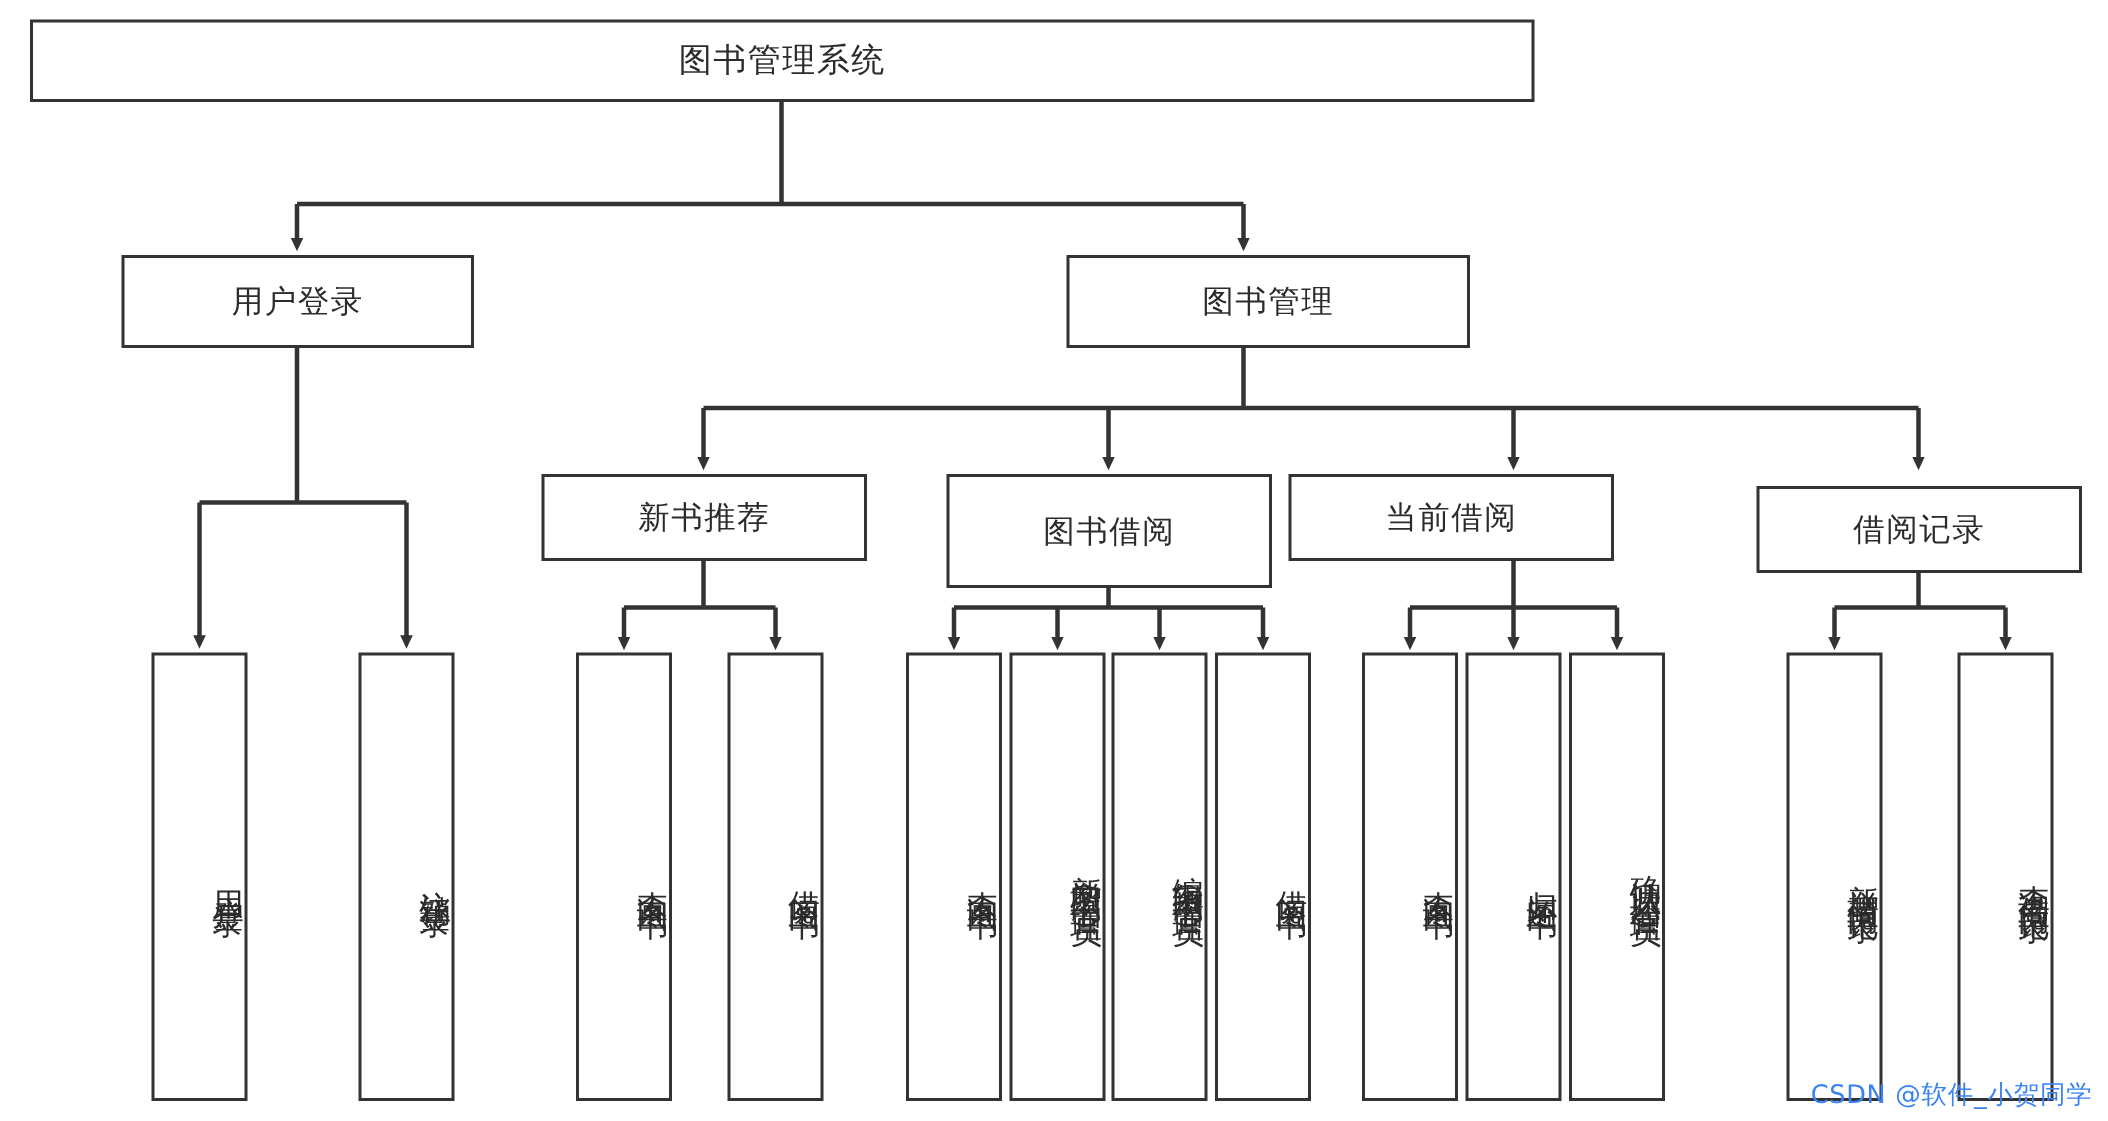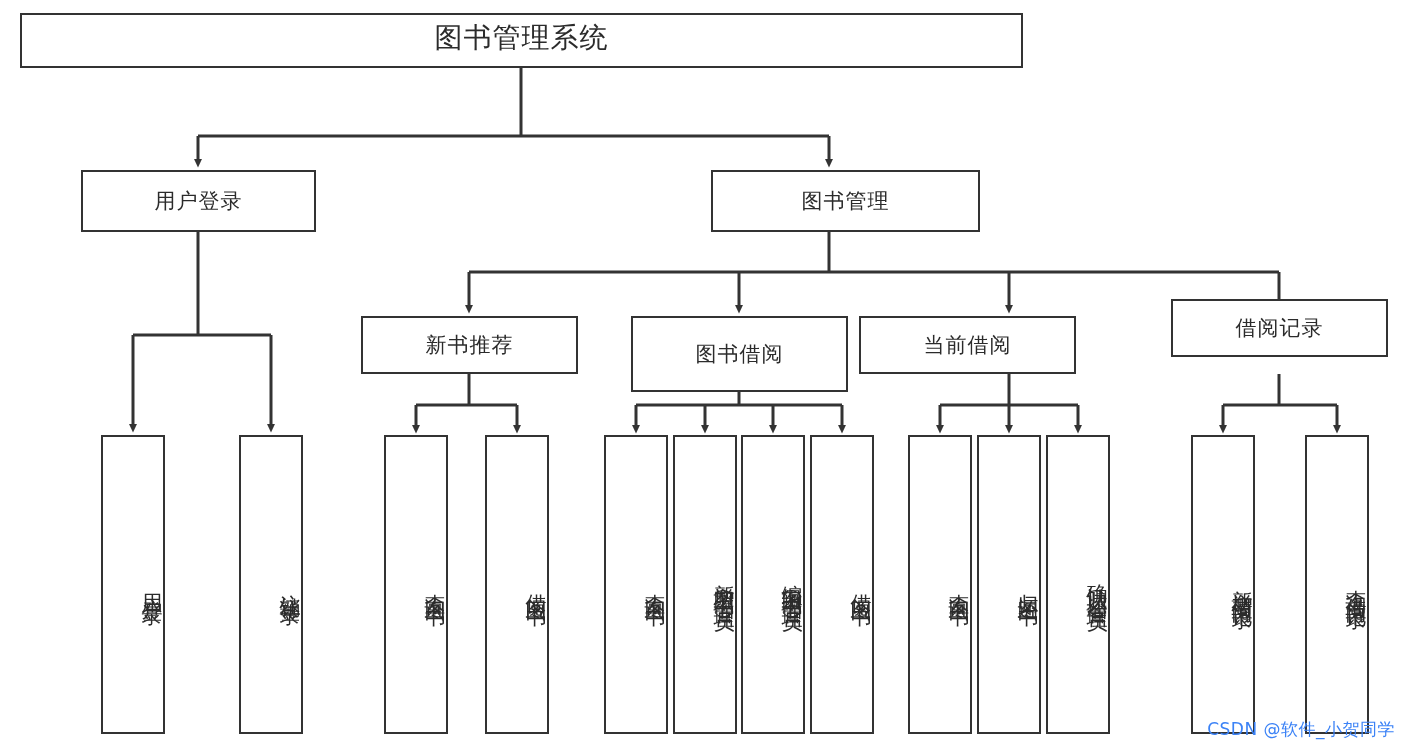--- a/index.html
+++ b/index.html
@@ -37,22 +37,21 @@
     color: #2b2b2b;
     z-index: 2;
   }
   .node-h {
     font-size: 21px;
     letter-spacing: 1px;
     line-height: 1.15;
     white-space: nowrap;
   }
   .node-root {
-    font-size: 28px;
-    font-family: Liberation Mono, monospace;
+    font-size: 22px;
   }
   .node-v {
     font-size: 21px;
     writing-mode: vertical-rl;
     text-orientation: upright;
     letter-spacing: 4px;
     line-height: 1.1;
     padding: 6px 0;
     align-items: flex-start;
     justify-content: center;
@@ -145,21 +144,21 @@
 
   <div class="node node-h" style="left:361px; top:316px; width:217px; height:58px;text-align:center;">
     <span>新书推荐</span>
   </div>
   <div class="node node-h" style="left:631px; top:316px; width:217px; height:76px;">
     <span>图书借阅</span>
   </div>
   <div class="node node-h" style="left:859px; top:316px; width:217px; height:58px;">
     <span>当前借阅</span>
   </div>
-  <div class="node node-h" style="left:1171px; top:299px; width:217px; height:58px;">
+  <div class="node node-h" style="left:1171px; top:324px; width:217px; height:58px;">
     <span>借阅记录</span>
   </div>
 
   <div class="node node-v" style="left:101px; top:435px; width:64px; height:299px;">
     <span class="vlabel">用户登录</span>
   </div>
   <div class="node node-v" style="left:239px; top:435px; width:64px; height:299px;">
     <span class="vlabel">注销登录</span>
   </div>
 

